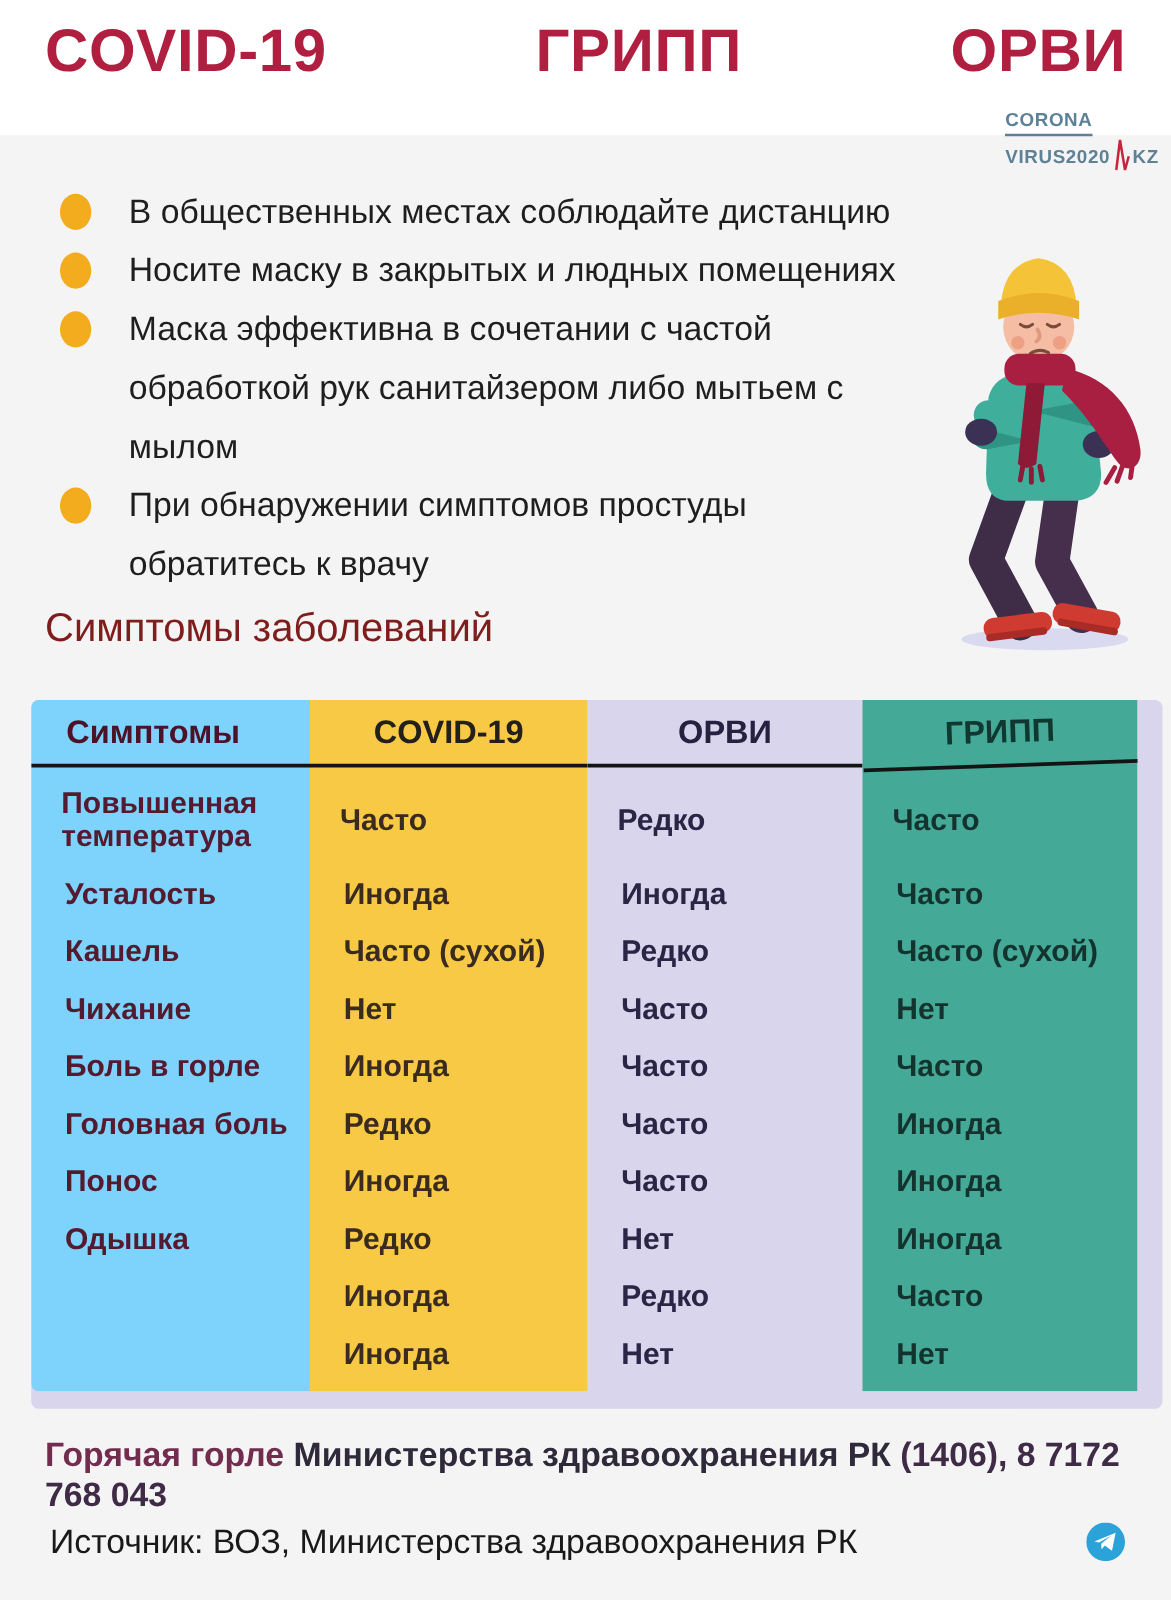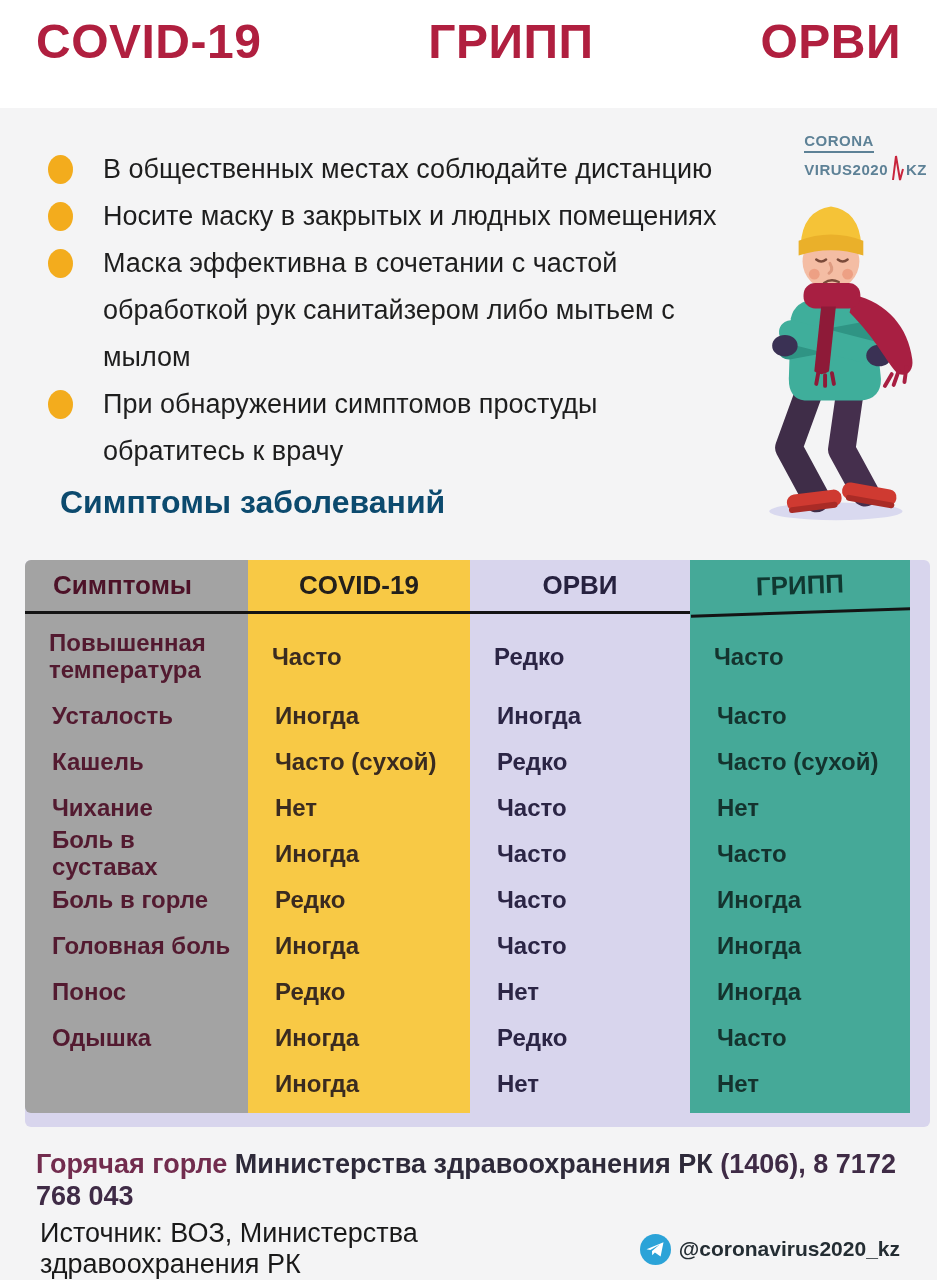--- a/index.html
+++ b/index.html
@@ -19,21 +19,21 @@
     padding:0 36px; box-sizing:border-box;
   }
   .top-title {
     font-size:48px; font-weight:800; color:#b01f3f; letter-spacing:0.5px;
     line-height:1.1;
   }
 
   
   .logo {
     position:absolute; top:88px; right:10px; text-align:left;
-    color:#5d8196; font-weight:700; font-size:15px; line-height:1.2; letter-spacing:0.5px;margin-top:44px;
+    color:#5d8196; font-weight:700; font-size:15px; line-height:1.2; letter-spacing:0.5px;
   }
   .logo-top { display:inline-block; border-bottom:2px solid #5d8196; padding-bottom:1px; }
   .logo-bottom { display:flex; align-items:flex-end; gap:1px; }
   .logo-spike { margin:0 1px -2px 3px; }
 
   
   .advice { position:absolute; top:146px; left:40px; width:696px; }
   .advice-item { display:flex; align-items:flex-start; margin:0; }
   .bullet {
     flex:none; width:25px; height:29px; border-radius:50%;
@@ -42,32 +42,32 @@
   .advice-text {
     font-size:27px; font-weight:400; color:#1e1e1e; line-height:1.74;
   }
 
   
   .man { position:absolute; top:136px; right:4px; width:208px; height:392px; }
 
   
   .section-title {
     position:absolute; top:484px; left:36px;
-    font-size:32px; font-weight:700; color:#0c4a6e;margin-left:24px;
+    font-size:32px; font-weight:400; color:#7f1d1d;
   }
 
   
   .table-wrap {
     position:absolute; top:560px; left:25px;
     background:#d8d5ed; border-radius:6px;
     padding:0 20px 14px 0;
   }
   .sym-table { display:flex; border-radius:6px 0 0 6px; overflow:hidden; }
   .col { display:flex; flex-direction:column; }
-  .col-symptoms { width:223px; background:#a3a3a3; }
+  .col-symptoms { width:223px; background:#7dd3fc; }
   .col-covid    { width:222px; background:#f8c945; }
   .col-orvi     { width:220px; background:#d8d5ed; }
   .col-gripp    { width:220px; background:#45a998; }
 
   .col-header {
     height:54px; display:flex; align-items:center; justify-content:center;
     font-size:26px; font-weight:800; border-bottom:3px solid #141414;
     box-sizing:border-box;
   }
   .col-symptoms .col-header { justify-content:flex-start; padding-left:28px; color:#4d1228; }
@@ -195,21 +195,20 @@
 
   <div class="table-wrap">
     <div class="sym-table">
       <div class="col col-symptoms">
         <div class="col-header">Симптомы</div>
         <div class="col-body">
           <div class="cell">Повышенная температура</div>
           <div class="cell">Усталость</div>
           <div class="cell">Кашель</div>
           <div class="cell">Чихание</div>
-          <div class="cell">Боль в суставах</div>
           <div class="cell">Боль в горле</div>
           <div class="cell">Головная боль</div>
           <div class="cell">Понос</div>
           <div class="cell">Одышка</div>
         </div>
       </div>
       <div class="col col-covid">
         <div class="col-header">COVID-19</div>
         <div class="col-body">
           <div class="cell">Часто</div>
@@ -261,16 +260,15 @@
     <span class="prefix">Горячая горле</span><span class="ministry">Министерства здравоохранения РК</span><span class="numbers">(1406), 8 7172 768 043</span>
   </div>
 
   <div class="footer">
     <div class="source">Источник: ВОЗ, Министерства здравоохранения РК</div>
     <div class="telegram">
       <svg width="31" height="31" viewBox="0 0 31 31">
         <circle cx="15.5" cy="15.5" r="15.5" fill="#2ba3d8"></circle>
         <path d="M6.5 15.2 L23.5 8.2 L20.6 22.5 L14.9 18.4 L12.2 21.3 L12.0 16.9 L19.8 10.6 L10.3 15.9 Z" fill="#ffffff"></path>
       </svg>
-      <span class="tg-handle">@coronavirus2020_kz</span>
     </div>
   </div>
 </div>
 
 </body></html>

